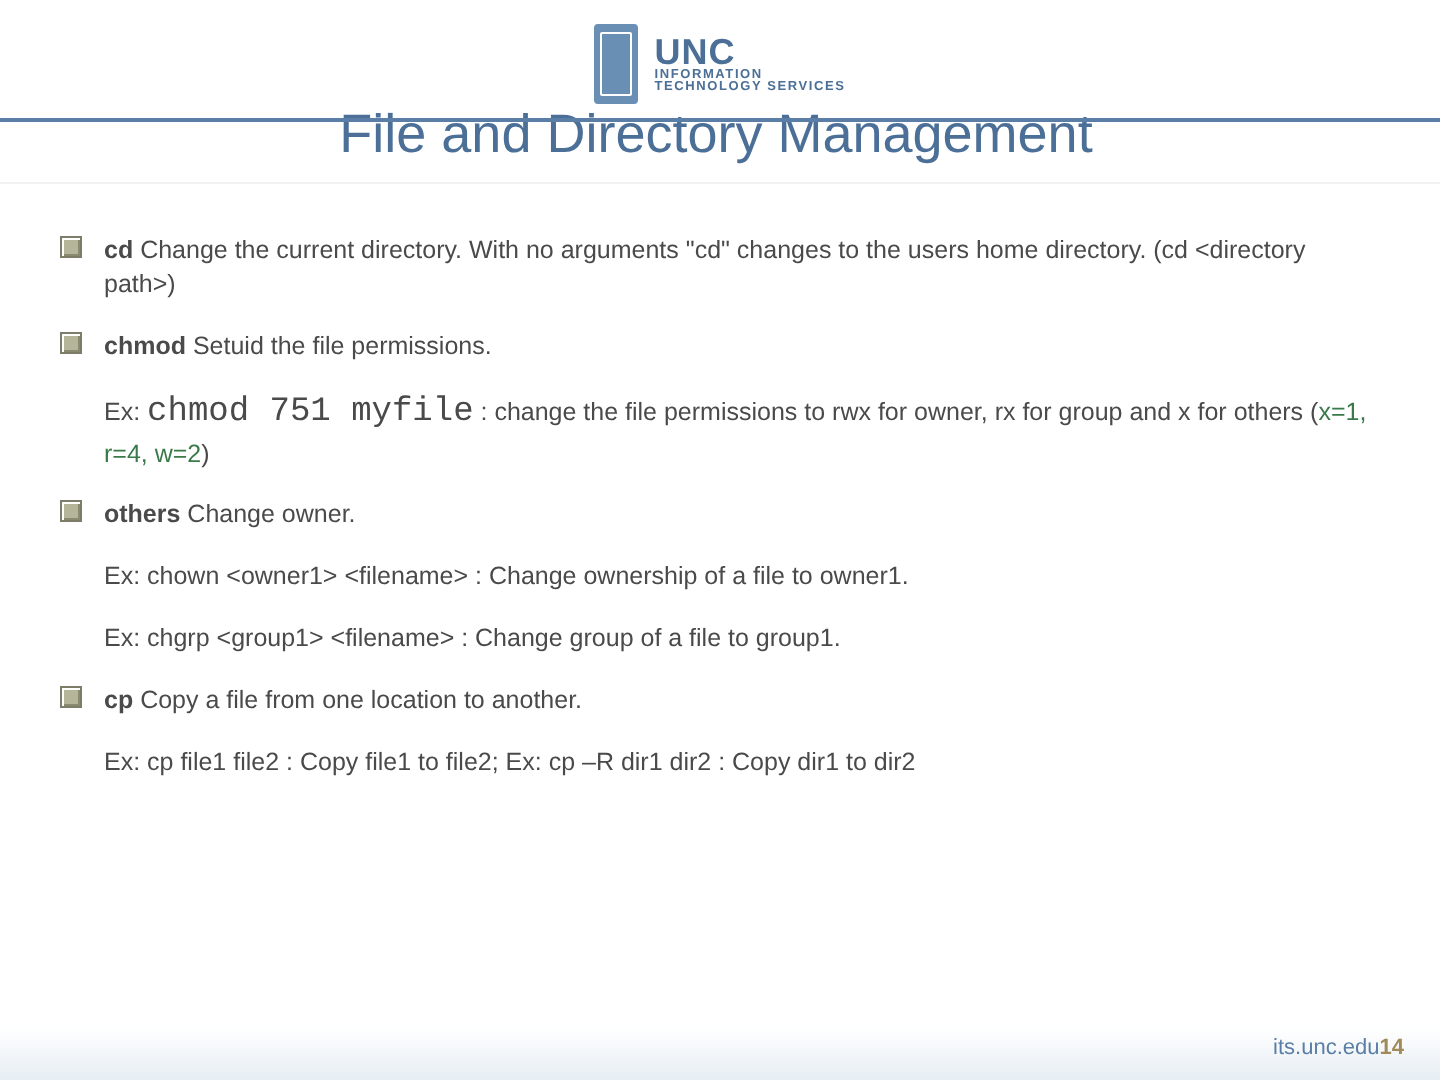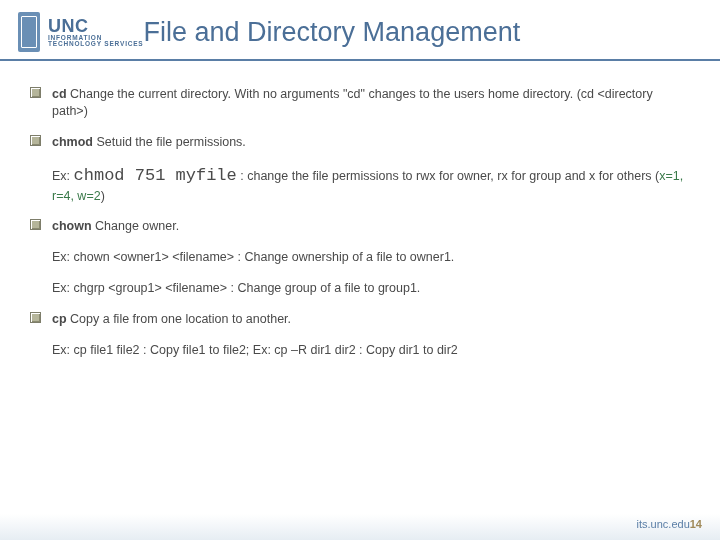--- a/index.html
+++ b/index.html
@@ -9,20 +9,21 @@
     background: #fff;
     font-family: Arial, Helvetica, sans-serif;
     position: relative;
     overflow: hidden;
   }
   .header {
     display: flex;
     align-items: center;
     padding: 12px 18px 8px 18px;
     border-bottom: 1px solid rgba(0,0,0,0.05);
+    flex-direction: column;
   }
   .logo-block {
     display: flex;
     align-items: center;
     gap: 8px;
   }
   .logo-icon {
     width: 22px;
     height: 40px;
     background: #6a8fb5;
@@ -135,21 +136,21 @@
   </div>
 
   <div class="sub">
     <span>Ex: </span><span class="mono">chmod 751 myfile</span><span> : change the file permissions to rwx for owner, rx for group and x for others (</span><span class="green">x=1, r=4, w=2</span><span>)</span>
   </div>
 
 
 
   <div class="item">
     <div class="bullet"></div>
-    <span class="cmd">chown</span><span> Change owner.</span>
+    <span class="cmd">others</span><span> Change owner.</span>
   </div>
   <div class="sub">Ex: chown &lt;owner1&gt; &lt;filename&gt; : Change ownership of a file to owner1.</div>
 
   <div class="sub">Ex: chgrp &lt;group1&gt; &lt;filename&gt; : Change group of a file to group1.</div>
 
   <div class="item">
     <div class="bullet"></div>
     <span class="cmd">cp</span><span> Copy a file from one location to another.</span>
   </div>
   <div class="sub">Ex: cp file1 file2 : Copy file1 to file2;     Ex: cp –R dir1 dir2 : Copy dir1 to dir2</div>

